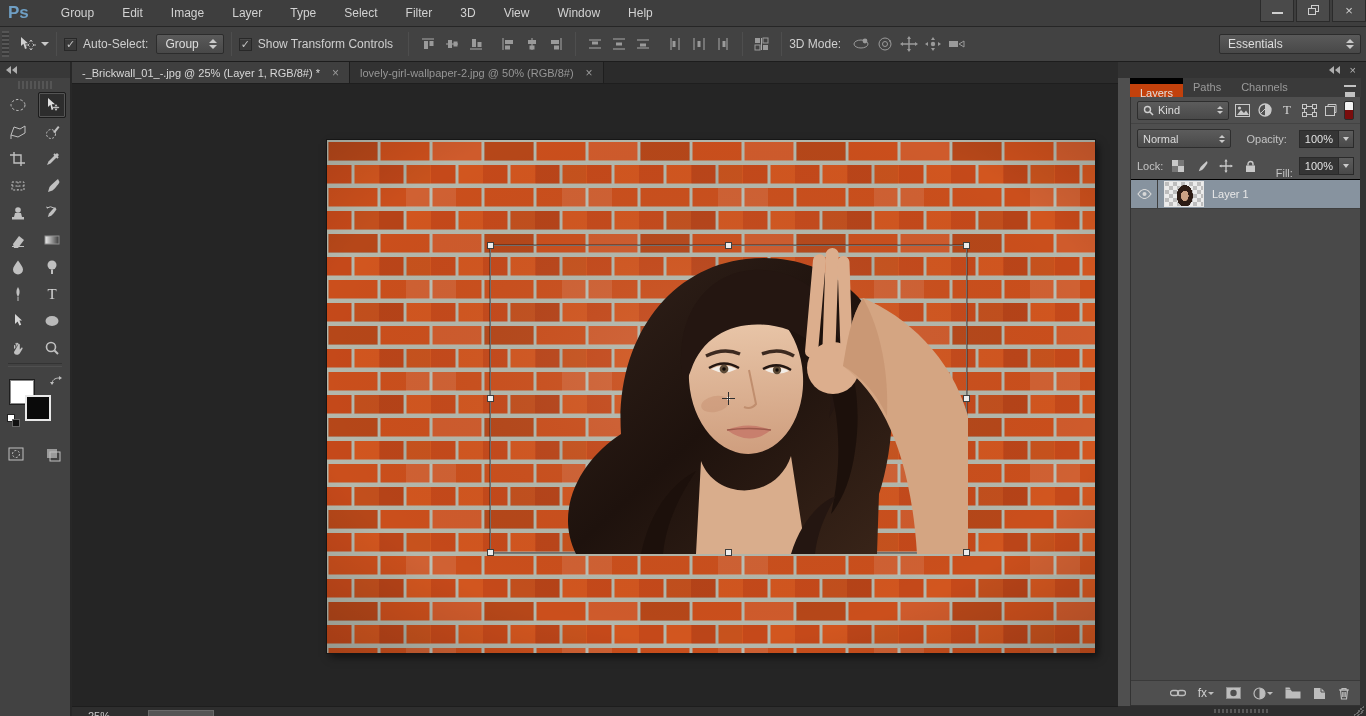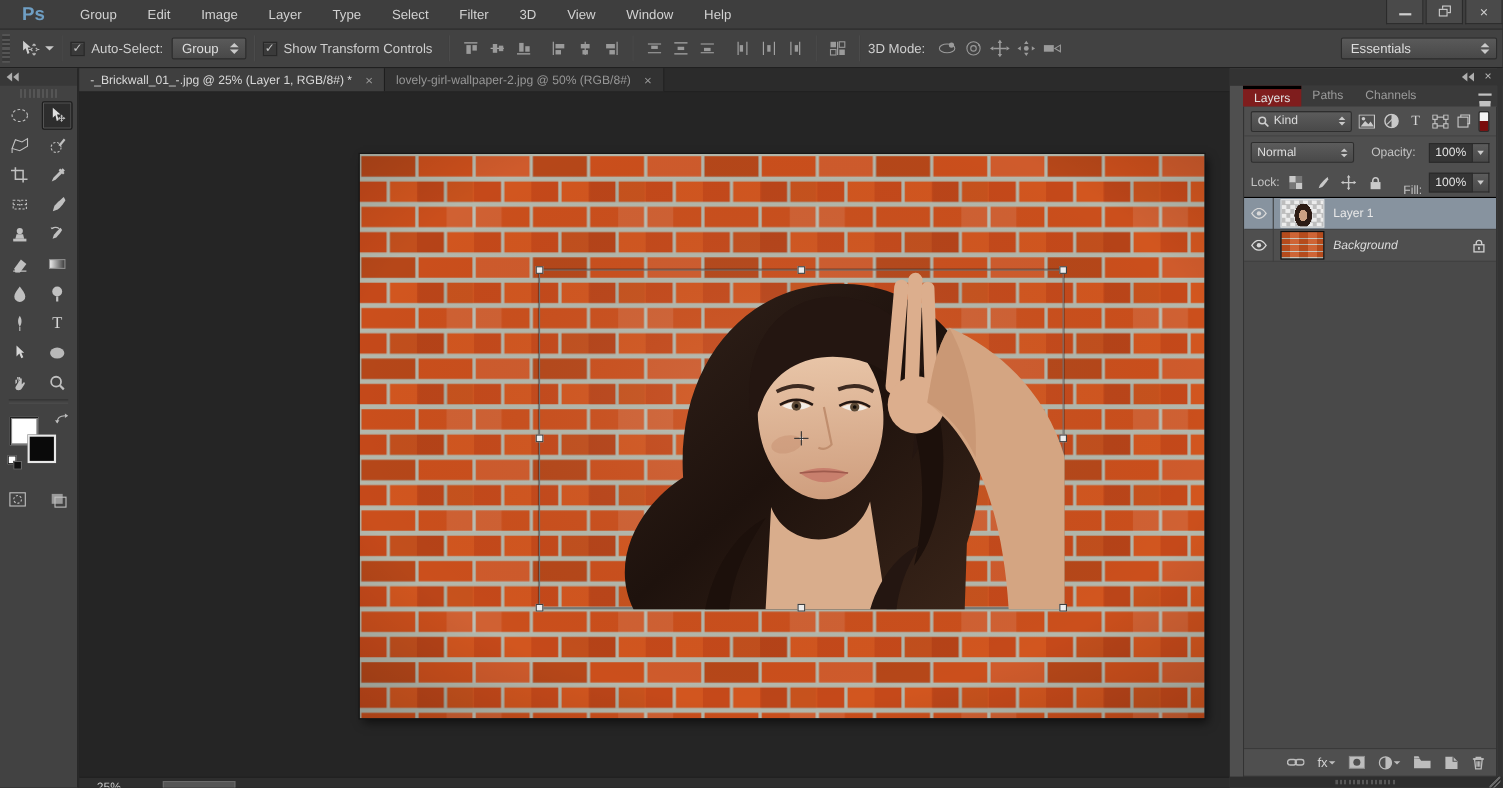--- a/index.html
+++ b/index.html
@@ -2,21 +2,21 @@
 <html><head>
 <meta charset="utf-8">
 <style>
   * { box-sizing: border-box; margin: 0; padding: 0; }
   html,body { width:1366px; height:716px; overflow:hidden; background:#282828;
     font-family:"Liberation Sans", sans-serif; font-size:12px; color:#c8c8c8;
     -webkit-font-smoothing:antialiased; }
 
   
   #titlebar { position:absolute; left:0; top:0; width:1366px; height:27px;
-    background:#3e3e3e; border-bottom:1px solid #262626; display:flex; align-items:center;padding-left:12px; }
+    background:#3e3e3e; border-bottom:1px solid #262626; display:flex; align-items:center; }
   #ps-logo { font-weight:bold; font-size:17px; color:#6f9fc4; margin:0 18px 0 8px; letter-spacing:0; }
   .menu-item { padding:0 14px; height:27px; line-height:27px; color:#d2d2d2; font-size:12px; cursor:default; }
   #win-controls { margin-left:auto; display:flex; height:27px; align-items:flex-start; }
   .win-btn { width:34px; height:22px; background:#4a4a4a; border:1px solid #2b2b2b; border-top:none;
     display:flex; align-items:center; justify-content:center; color:#cfcfcf; font-size:13px; margin-left:2px; }
   .min-glyph { width:11px; height:2px; background:#cfcfcf; margin-top:6px; }
   .restore-glyph { position:relative; width:11px; height:10px; }
   .restore-glyph .b1 { position:absolute; right:0; top:0; width:8px; height:7px; border:1px solid #cfcfcf; }
   .restore-glyph .b2 { position:absolute; left:0; bottom:0; width:8px; height:7px; border:1px solid #cfcfcf; background:#4a4a4a; }
 
@@ -96,21 +96,21 @@
   
   #dock { position:absolute; left:1118px; top:62px; width:248px; height:654px; background:#4f4f4f; }
   #dock-topbar { position:absolute; left:0; top:0; width:248px; height:16px; background:#333;
     display:flex; align-items:center; justify-content:flex-end; gap:10px; padding-right:10px; }
   #dock-right-edge { position:absolute; right:0; top:0; width:5px; height:654px; background:#333; }
   .dock-x { color:#b5b5b5; font-size:11px; line-height:10px; }
 
   #layers-panel { position:absolute; left:12px; top:16px; width:231px; height:628px; display:flex; flex-direction:column; }
   #panel-tabs { height:19px; display:flex; align-items:stretch; background:#3a3a3a; }
   .panel-tab { padding:0 10px; font-size:11px; line-height:19px; }
-  .panel-tab.active { background:#7f1d1d; color:#e0e0e0; border-top:3px solid #000000; }
+  .panel-tab.active { background:#c2410c; color:#e0e0e0; border-top:6px solid #000000; }
   .panel-tab.inactive { color:#9b9b9b; }
   #panel-menu { margin-left:auto; width:22px; display:flex; align-items:center; justify-content:center; }
   .menu-lines { width:12px; height:7px; border-top:2px solid #c2c2c2;
     box-shadow:0 3px 0 -1px #c2c2c2, 0 6px 0 -1px #c2c2c2; margin-top:2px; }
   #panel-body { flex:1; background:#4f4f4f; border:1px solid #333; border-top:none; display:flex; flex-direction:column; }
   .panel-row { display:flex; align-items:center; padding:0 6px; }
   #filter-row { height:27px; gap:4px; border-bottom:1px solid #434343; }
   .mini-combo { display:inline-flex; align-items:center; height:19px; padding:0 5px;
     background:linear-gradient(#5c5c5c,#494949); border:1px solid #2e2e2e; border-radius:2px; color:#dcdcdc; font-size:11px; }
   .mini-combo .updown i { border-left-width:3px; border-right-width:3px; }
@@ -757,37 +757,20 @@
         <div class="layer-row selected">
           <span class="eye-cell">
             <svg class="ic" width="15" height="10" viewBox="0 0 15 10">
                 <path d="M1 5c2-3 4.5-4.5 6.5-4.5S12 2 14 5c-2 3-4.5 4.5-6.5 4.5S3 8 1 5z" fill="none" stroke="#d8d8d8" stroke-width="1.2"></path>
                 <circle cx="7.5" cy="5" r="2" fill="#d8d8d8"></circle>
               </svg>
           </span>
           <span class="thumb" id="thumb-layer1"></span>
           <span class="layer-name">Layer 1</span>
         </div>
-        <div class="layer-row">
-          <span class="eye-cell">
-            <svg class="ic" width="15" height="10" viewBox="0 0 15 10">
-                <path d="M1 5c2-3 4.5-4.5 6.5-4.5S12 2 14 5c-2 3-4.5 4.5-6.5 4.5S3 8 1 5z" fill="none" stroke="#d8d8d8" stroke-width="1.2"></path>
-                <circle cx="7.5" cy="5" r="2" fill="#d8d8d8"></circle>
-              </svg>
-          </span>
-          <span class="thumb" id="thumb-bg"></span>
-          <span class="layer-name bg">Background</span>
-          <span class="layer-lock">
-            <svg class="ic" width="11" height="13" viewBox="0 0 11 13">
-                <rect x="1" y="5.5" width="9" height="6.5" fill="none" stroke="#d0d0d0" stroke-width="1.2"></rect>
-                <path d="M3 5.5V4a2.5 2.5 0 015 0v1.5" fill="none" stroke="#d0d0d0" stroke-width="1.2"></path>
-                <rect x="4.7" y="7.5" width="1.6" height="2.5" fill="#d0d0d0"></rect>
-              </svg>
-          </span>
-        </div>
       </div>
 
       <div id="panel-bottom">
         <span class="pb-ic">
             <svg class="ic" width="16" height="10" viewBox="0 0 16 10">
               <rect x="0.5" y="2.5" width="8" height="5" rx="2.5" fill="none" stroke="#bdbdbd" stroke-width="1.3"></rect>
               <rect x="7.5" y="2.5" width="8" height="5" rx="2.5" fill="none" stroke="#bdbdbd" stroke-width="1.3"></rect>
             </svg>
           </span>
         <span class="pb-ic">

